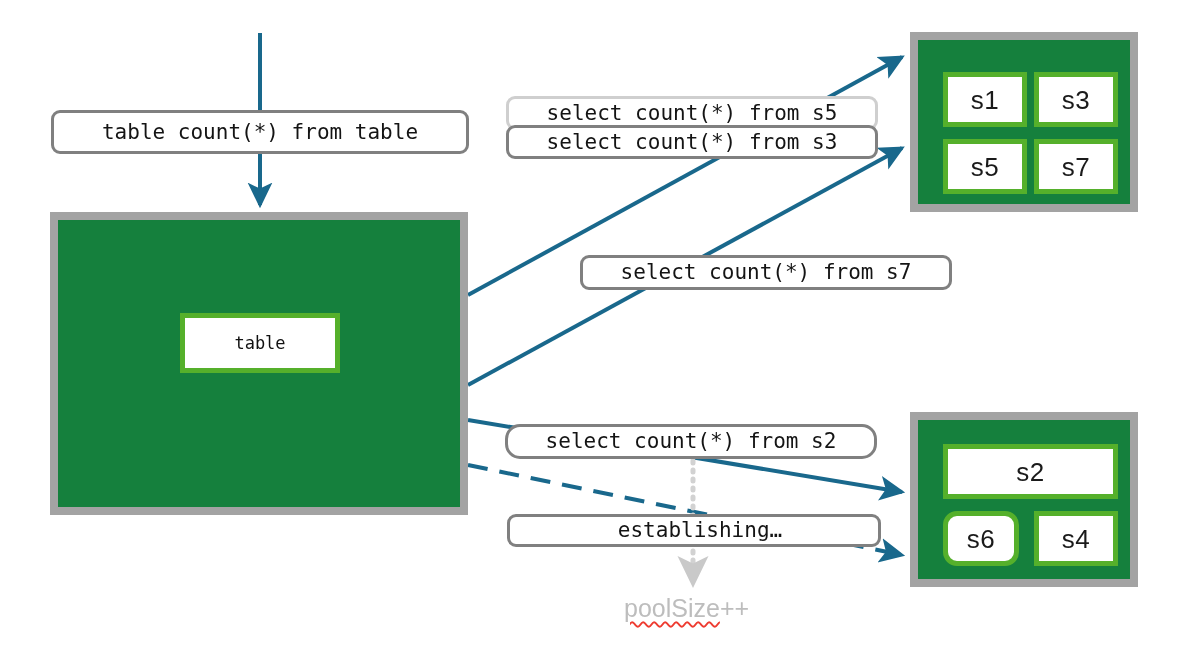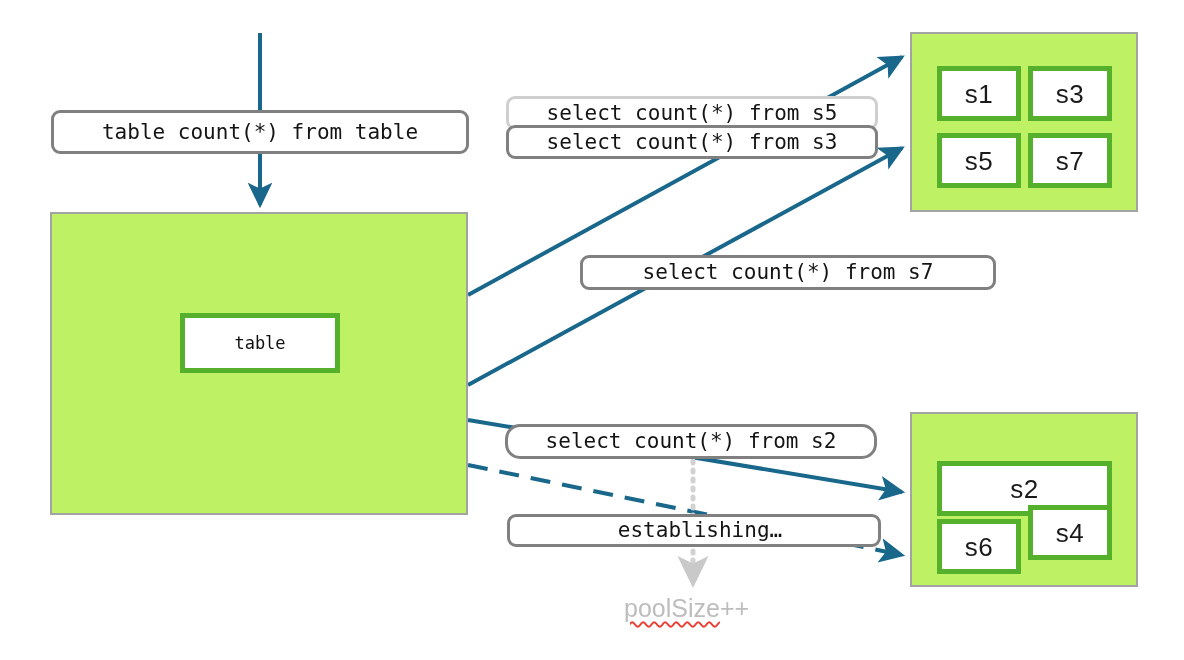--- a/index.html
+++ b/index.html
@@ -21,22 +21,22 @@
     position: absolute;
     left: 0; top: 0;
     width: 1184px;
     height: 660px;
     z-index: 1;
   }
 
   
   .group-box {
     position: absolute;
-    background: #bef264;
-    border: 2px solid #a3a3a3;
+    background: #15803d;
+    border: 8px solid #a3a3a3;
     box-sizing: border-box;
     z-index: 2;
   }
 
   
   .node-box {
     position: absolute;
     background: #ffffff;
     border: 5px solid #55b02b;
     box-sizing: border-box;
@@ -146,21 +146,21 @@
     <span class="table-label">table</span>
   </div>
 
   <div class="chip behind" style="left:506px; top:96px; width:372px; height:34px;">
     <span class="chip-text">select count(*) from s5</span>
   </div>
   <div class="chip" style="left:506px; top:125px; width:372px; height:34px;">
     <span class="chip-text">select count(*) from s3</span>
   </div>
 
-  <div class="chip" style="left:580px; top:255px; width:416px; height:35px;">
+  <div class="chip" style="left:580px; top:255px; width:372px; height:35px;">
     <span class="chip-text">select count(*) from s7</span>
   </div>
 
   <div class="chip" style="left:505px; top:424px; width:372px; height:35px;border-radius:15px;">
     <span class="chip-text">select count(*) from s2</span>
   </div>
 
   <div class="chip" style="left:507px; top:514px; width:374px; height:33px;padding-left:12px;">
     <span class="chip-text">establishing…</span>
   </div>
@@ -176,24 +176,24 @@
     </div>
     <div class="node-box" style="left:25px; top:99px; width:84px; height:55px;">
       <span class="node-label">s5</span>
     </div>
     <div class="node-box" style="left:116px; top:99px; width:84px; height:55px;">
       <span class="node-label">s7</span>
     </div>
   </div>
 
   <div class="group-box" style="left:910px; top:412px; width:228px; height:175px;">
-    <div class="node-box" style="left:25px; top:24px; width:175px; height:55px;margin-top:23px;">
+    <div class="node-box" style="left:25px; top:24px; width:175px; height:55px;">
       <span class="node-label">s2</span>
     </div>
-    <div class="node-box" style="left:25px; top:105px; width:84px; height:55px;">
+    <div class="node-box" style="left:25px; top:91px; width:76px; height:55px;border-radius:14px;">
       <span class="node-label">s6</span>
     </div>
     <div class="node-box" style="left:116px; top:91px; width:84px; height:55px;">
       <span class="node-label">s4</span>
     </div>
   </div>
 
 </div>
 
 </body></html>

